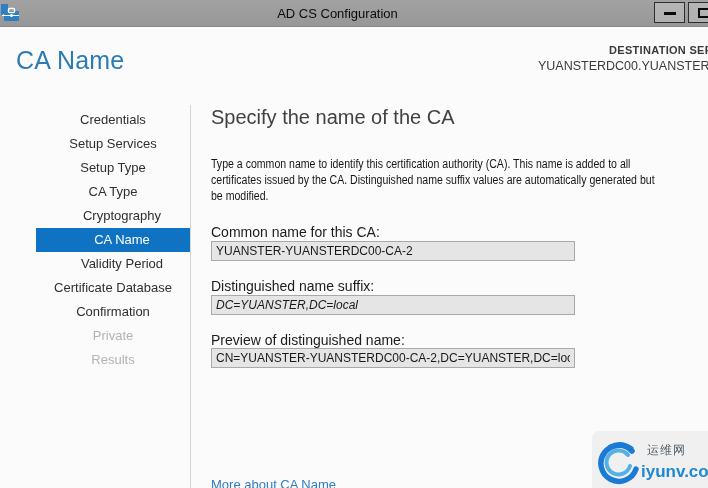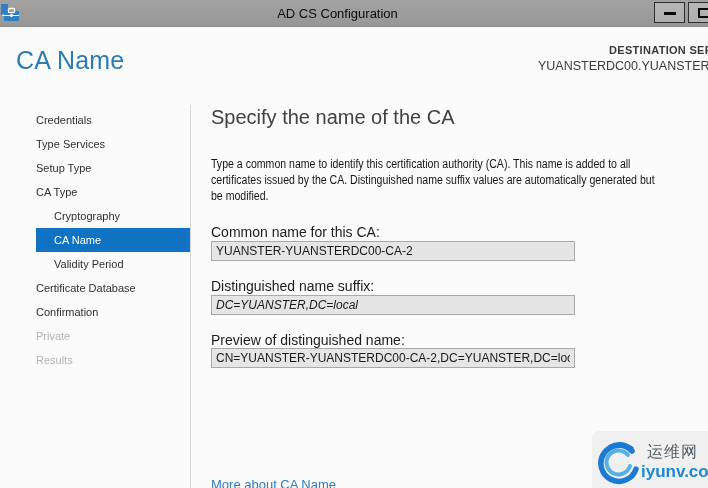--- a/index.html
+++ b/index.html
@@ -50,22 +50,22 @@
   .dest-label {
     font-size:11px; font-weight:bold; color:#3a3a3a; letter-spacing:0.3px;
   }
   .dest-value {
     margin-top:3px; font-size:12.5px; color:#3b3b3b;
   }
 
   
   .sidebar { position:absolute; left:0; top:108px; width:190px; }
   .nav-item {
-    height:24px; line-height:24px; font-size:11px; color:#2f2f2f;
-    padding-left:36px; white-space:nowrap; cursor:default;
+    height:24px; line-height:24px; font-size:13px; color:#2f2f2f;
+    padding-left:36px; white-space:nowrap; cursor:default;text-align:center;
   }
   .nav-item.indent { padding-left:54px; }
   .nav-item.selected {
     margin-left:36px; padding-left:18px;
     background:#0f72c2; color:#ffffff;
   }
   .nav-item.disabled { color:#b3b3b3; }
   .v-divider {
     position:absolute; left:190px; top:105px; width:1px; height:383px;
     background:#d6d6d6;
@@ -100,21 +100,21 @@
   }
 
   
   .watermark {
     position:absolute; left:592px; top:431px; width:128px; height:68px;
     background:#f0f0f0; border-radius:7px;
   }
   .wm-logo { position:absolute; left:4px; top:8px; width:44px; height:46px; }
   .wm-name {
     position:absolute; left:55px; top:11px;
-    font-size:16px; color:#4f5b63; letter-spacing:1px; white-space:nowrap;
+    font-size:12px; color:#4f5b63; letter-spacing:1px; white-space:nowrap;
   }
   .wm-domain {
     position:absolute; left:49px; top:31px;
     font-size:17px; font-weight:bold; color:#1e88d2; white-space:nowrap;
   }
 </style>
 </head>
 <body>
 
 <div class="window">
@@ -138,21 +138,21 @@
   </div>
 
   <div class="page-title">CA Name</div>
   <div class="dest-block">
     <div class="dest-label">DESTINATION SER</div>
     <div class="dest-value">YUANSTERDC00.YUANSTER.</div>
   </div>
 
   <div class="sidebar">
     <div class="nav-item">Credentials</div>
-    <div class="nav-item">Type Services</div>
+    <div class="nav-item">Setup Services</div>
     <div class="nav-item">Setup Type</div>
     <div class="nav-item">CA Type</div>
     <div class="nav-item indent">Cryptography</div>
     <div class="nav-item indent selected">CA Name</div>
     <div class="nav-item indent">Validity Period</div>
     <div class="nav-item">Certificate Database</div>
     <div class="nav-item">Confirmation</div>
     <div class="nav-item disabled">Private</div>
     <div class="nav-item disabled">Results</div>
   </div>

